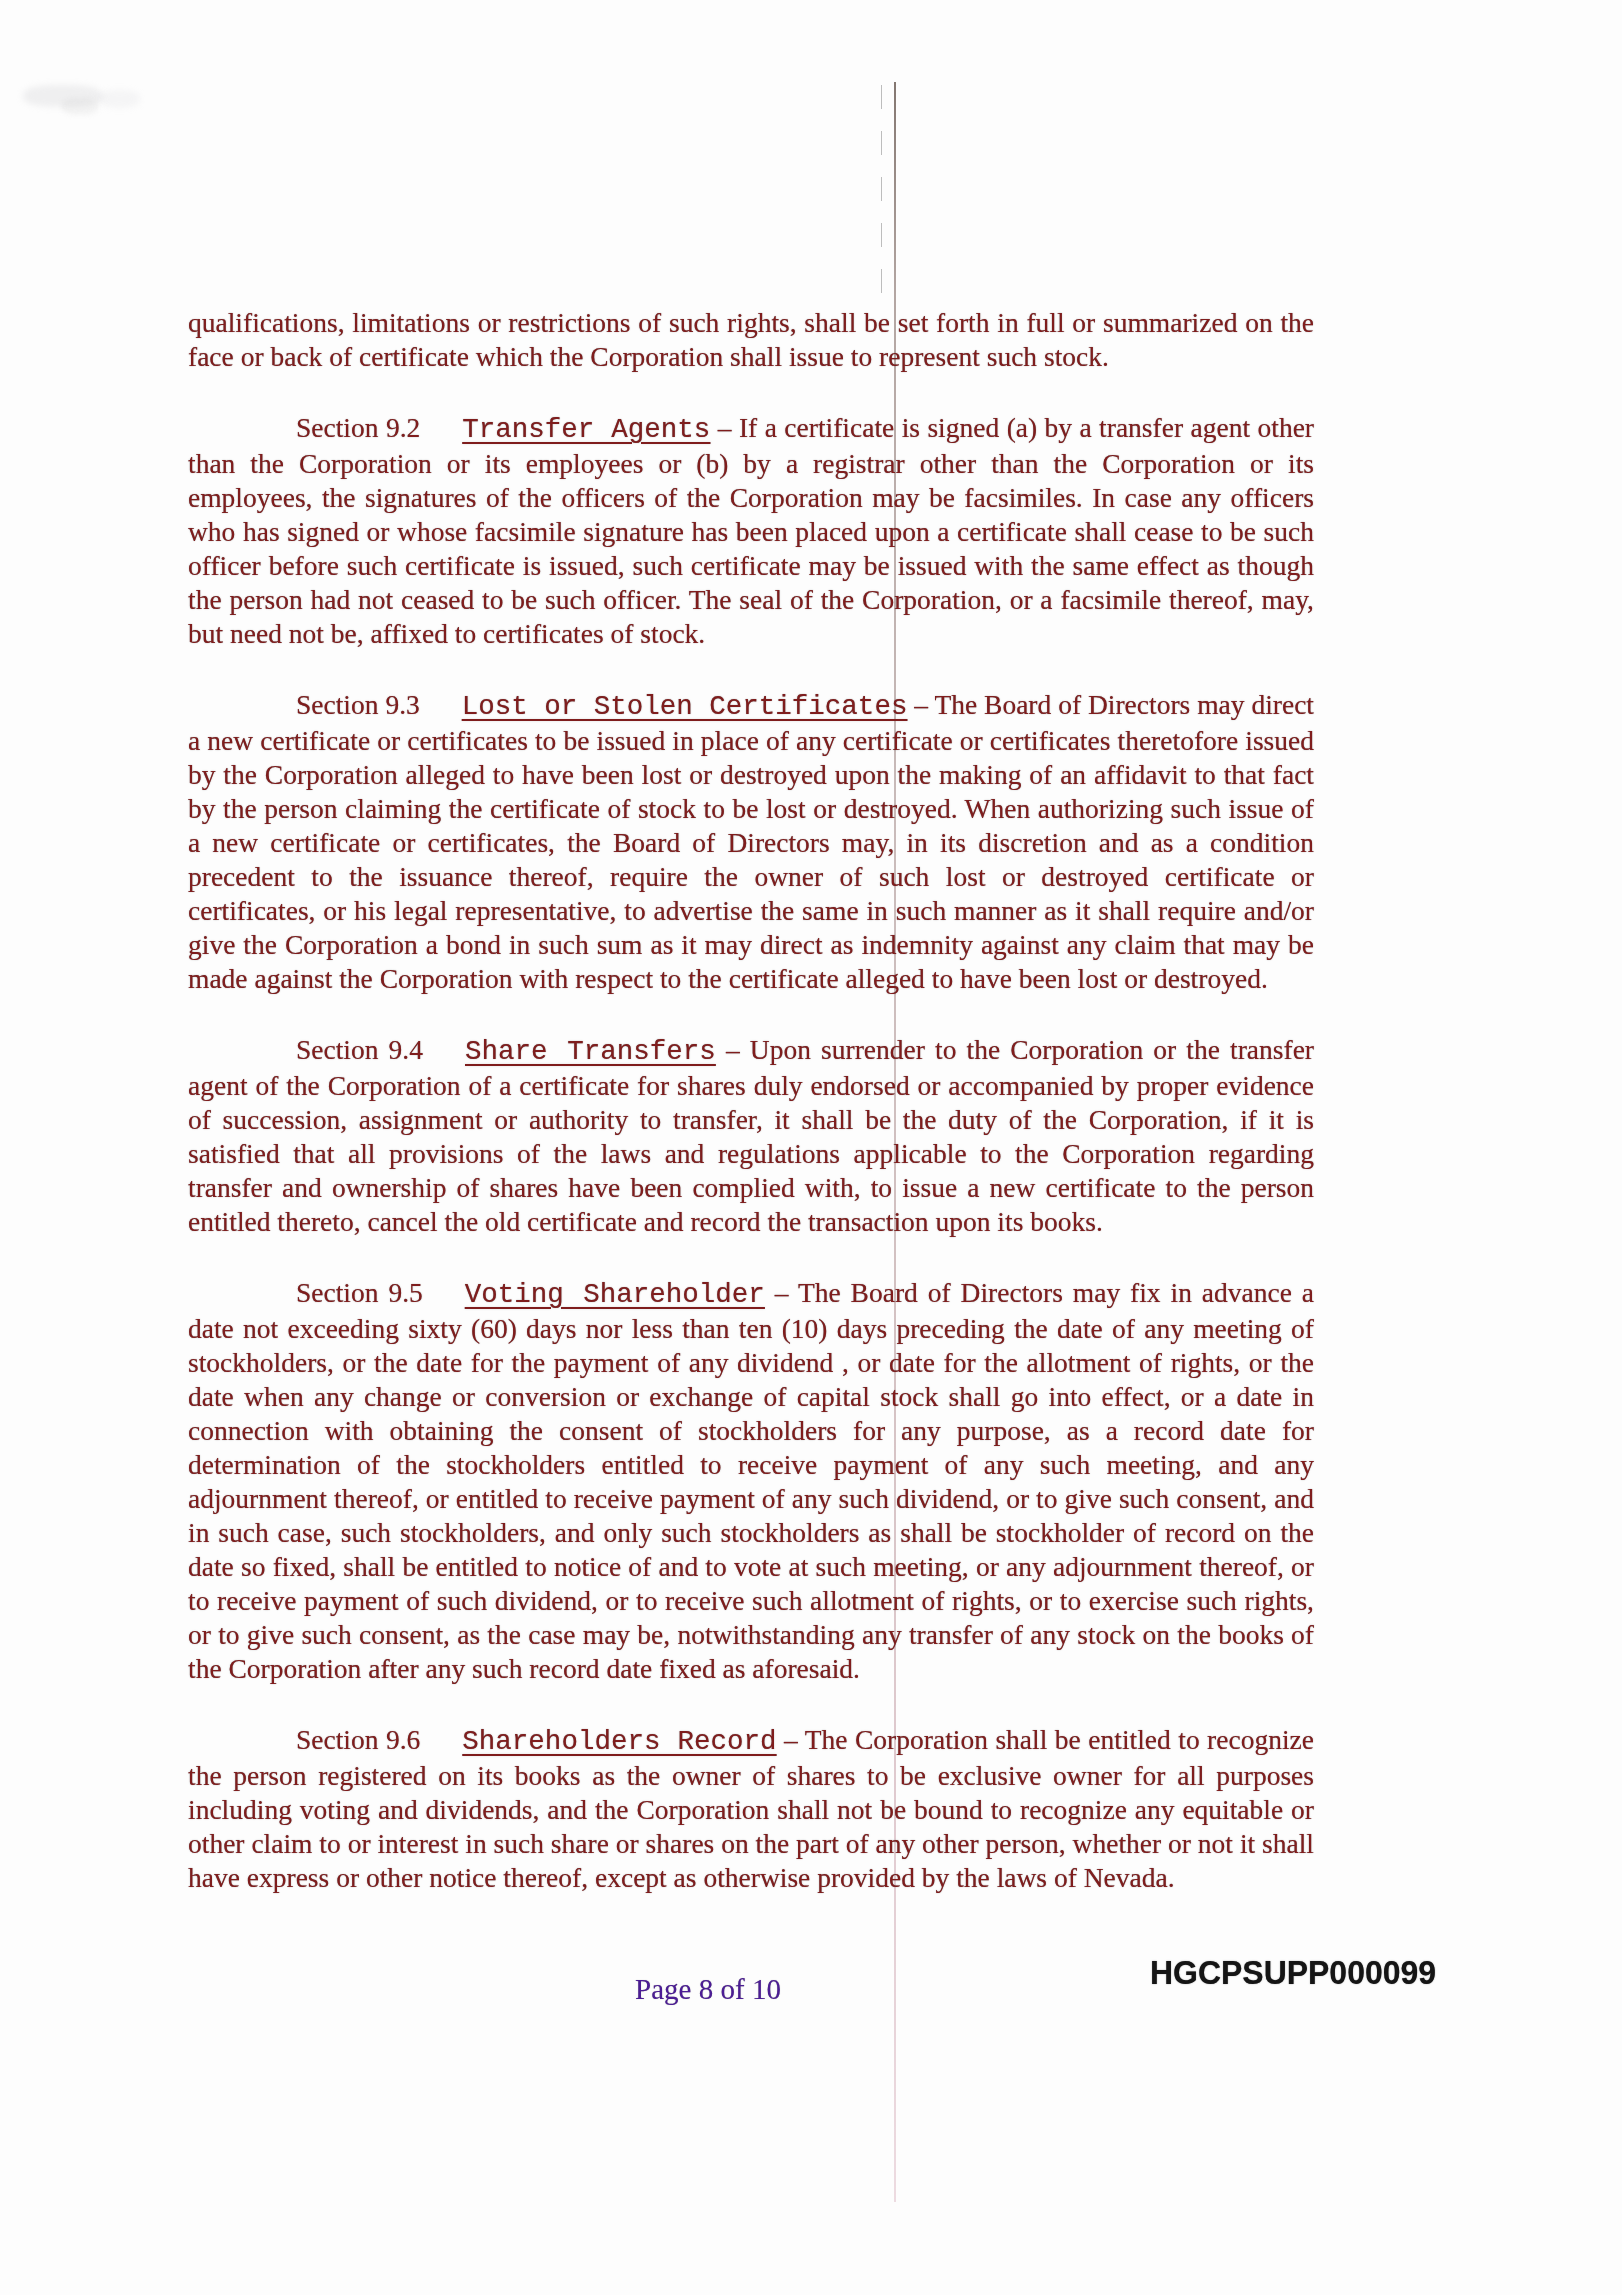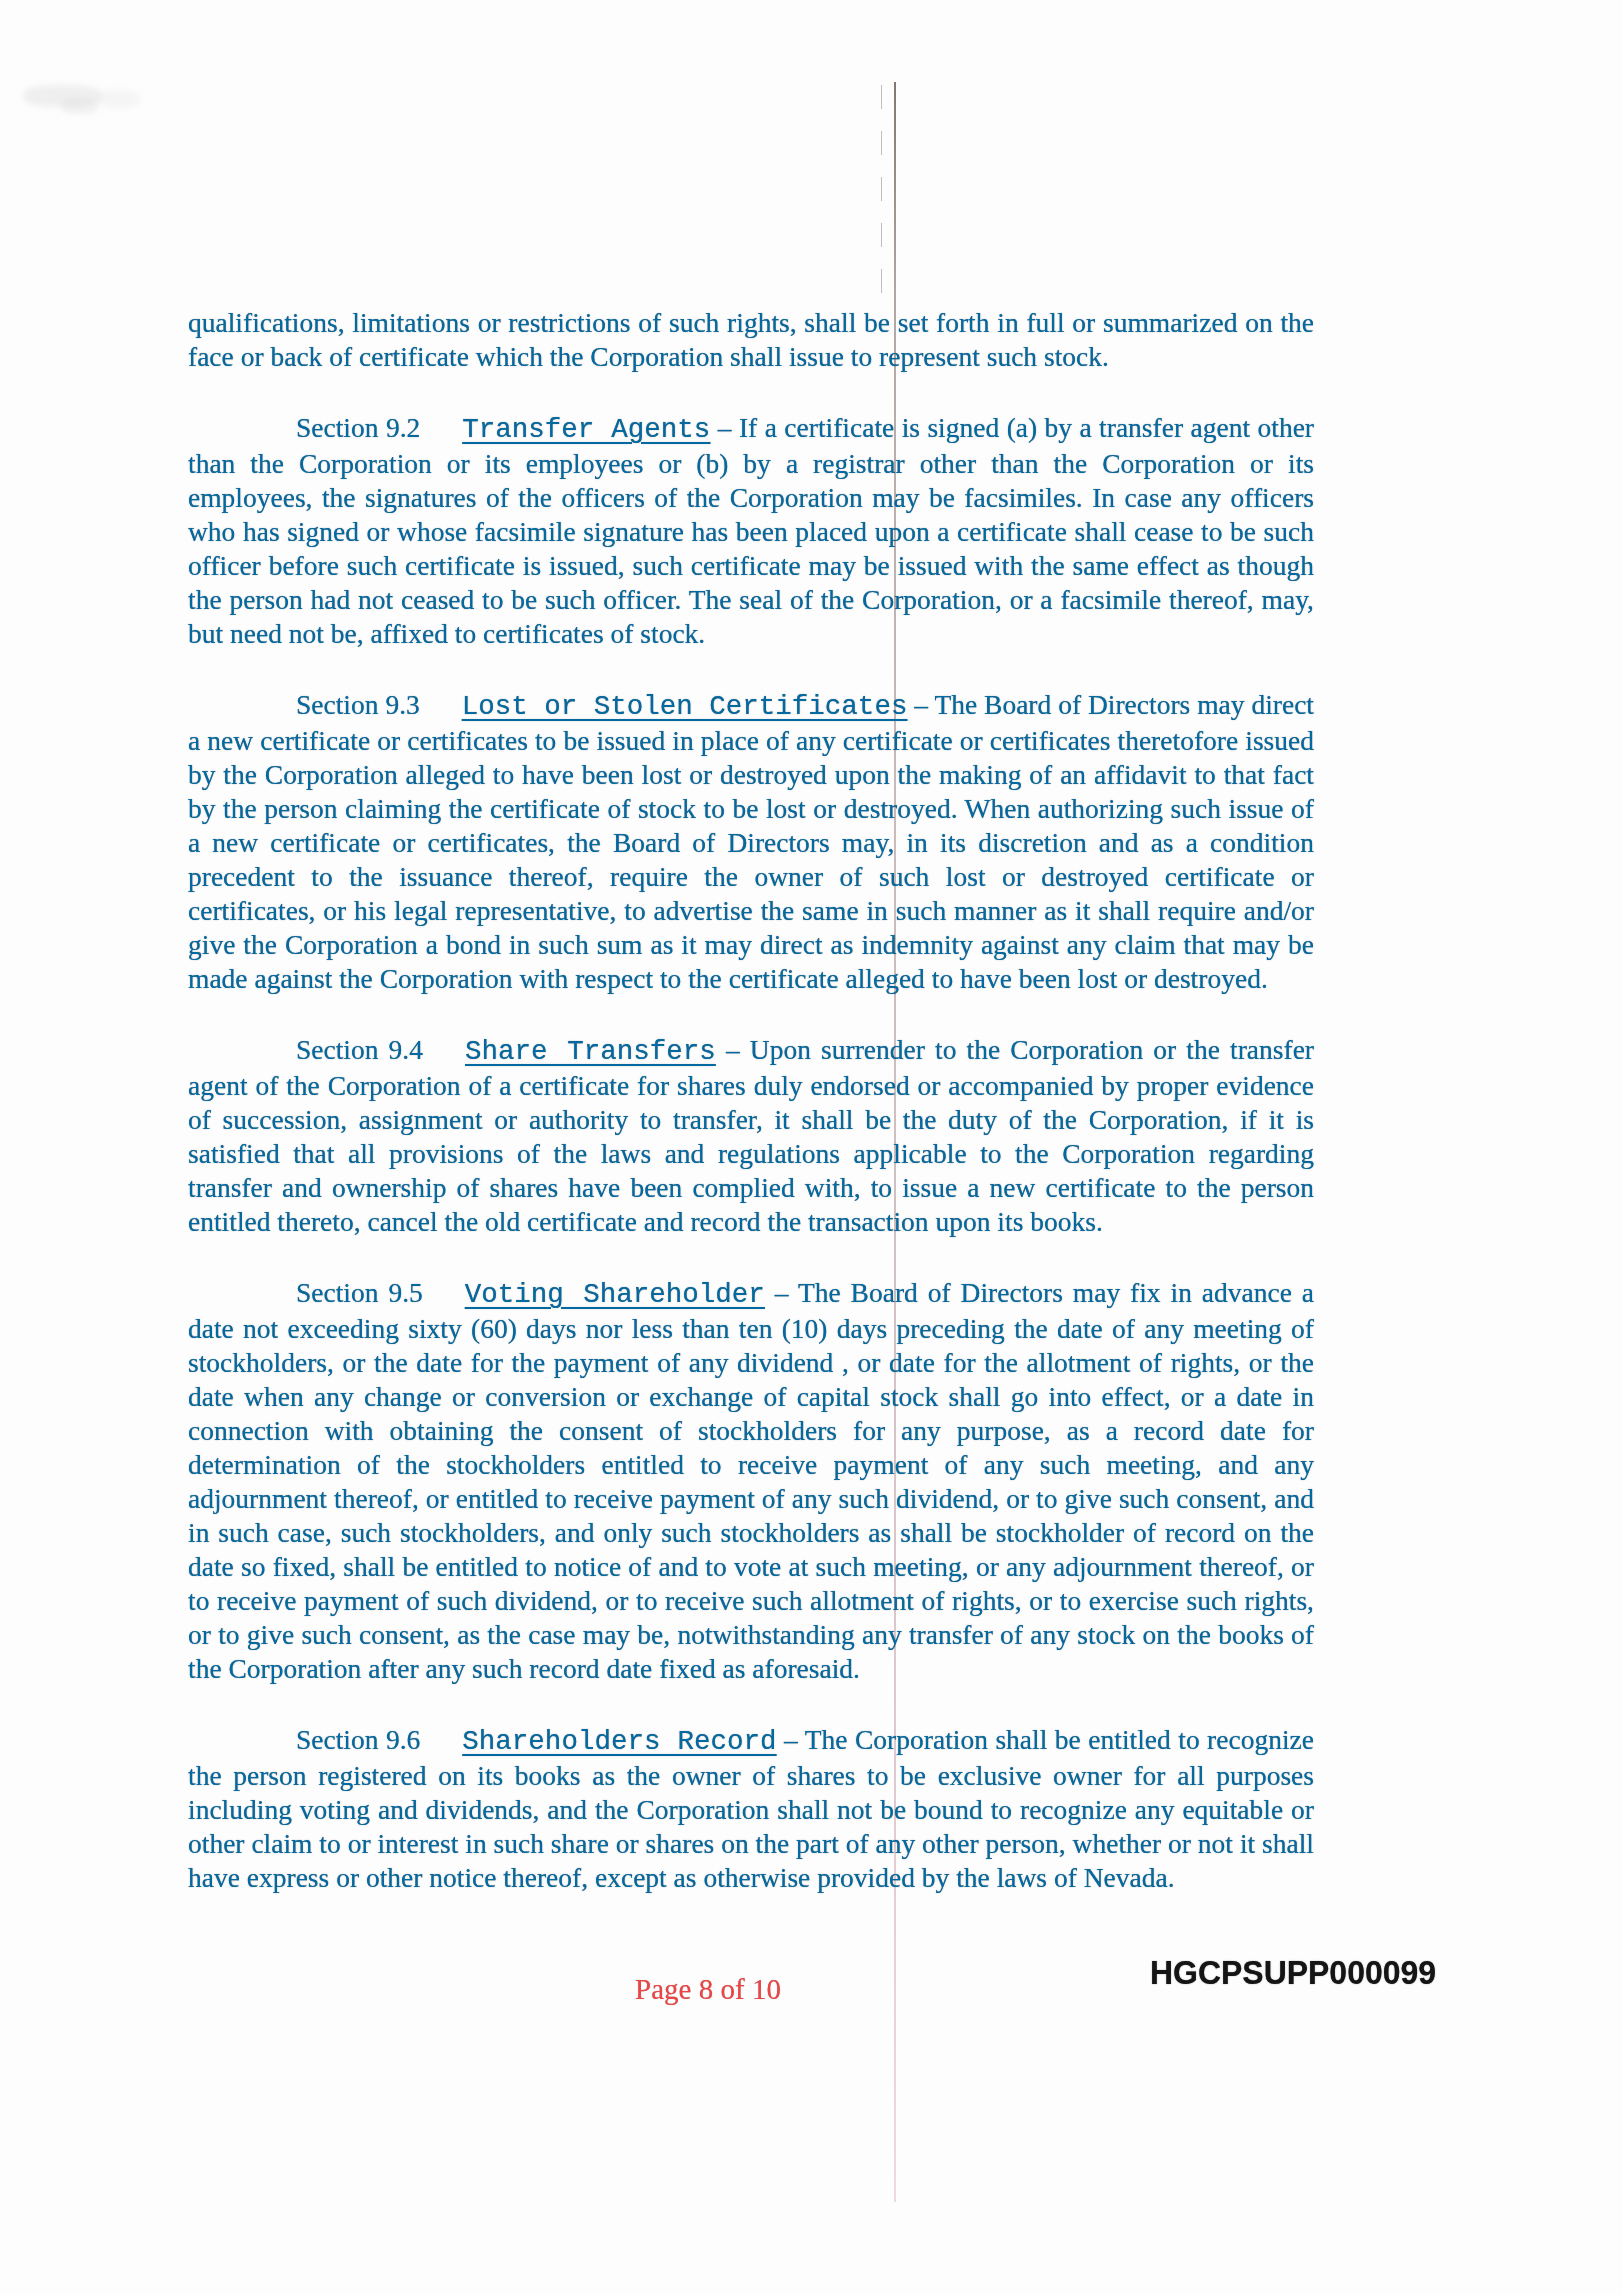--- a/index.html
+++ b/index.html
@@ -8,21 +8,21 @@
     background: #fdfdfd;
     position: relative;
     overflow: hidden;
     font-family: "Liberation Serif", "DejaVu Serif", serif;
   }
   
   .text-block {
     position: absolute;
     left: 188px; top: 306px;
     width: 1126px;
-    color: #0369a1;
+    color: #7f1d1d;
     font-size: 27.5px;
     line-height: 34px;
     text-align: justify;
     text-shadow: 0 0 0.7px rgba(40,40,40,0.55), 0 0 2px rgba(90,90,90,0.18);
   }
   .para { margin: 0 0 37px 0; }
   .para.section { text-indent: 108px; }
   .tab { display: inline-block; width: 42px; }
   .sec-title {
     text-decoration: underline;
@@ -30,21 +30,21 @@
     text-underline-offset: 4.6px;
     font-family: Liberation Mono, monospace;
   }
   
   .footer-page {
     position: absolute;
     left: 0; top: 1973px;
     width: 1416px;
     text-align: center;
     font-size: 29px;
-    color: #ef4444;
+    color: #4c1d95;
     text-shadow: 0 0 0.7px rgba(40,40,40,0.5);
   }
   .bates {
     position: absolute;
     left: 1150px; top: 1953px;
     font-family: "Liberation Sans", "DejaVu Sans", sans-serif;
     font-weight: bold;
     font-size: 34px;
     letter-spacing: 0px;
     color: #151515;

